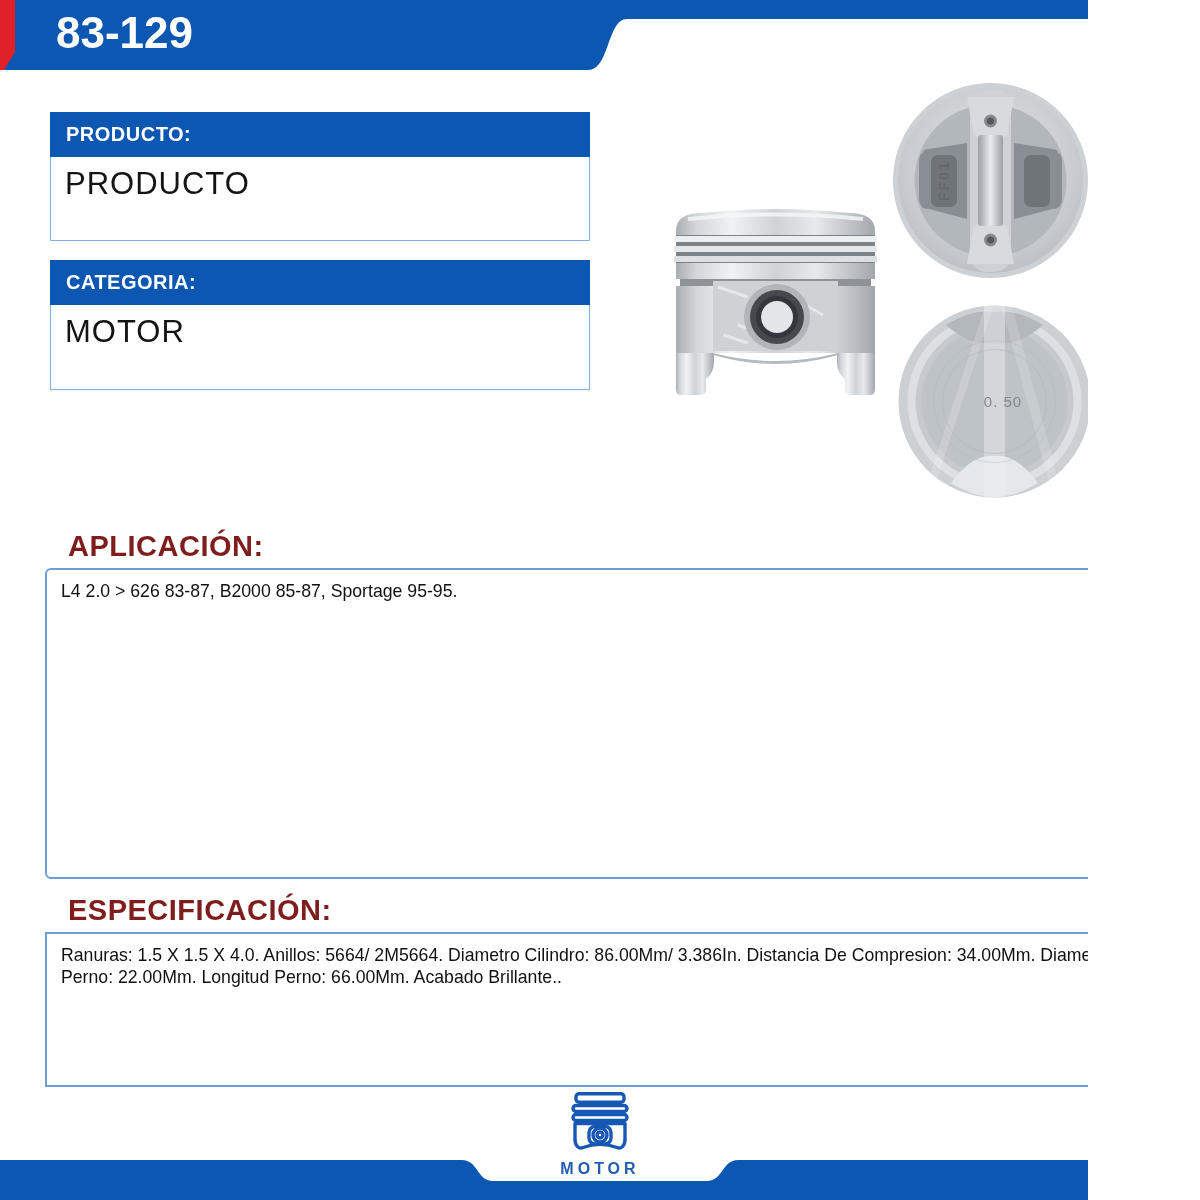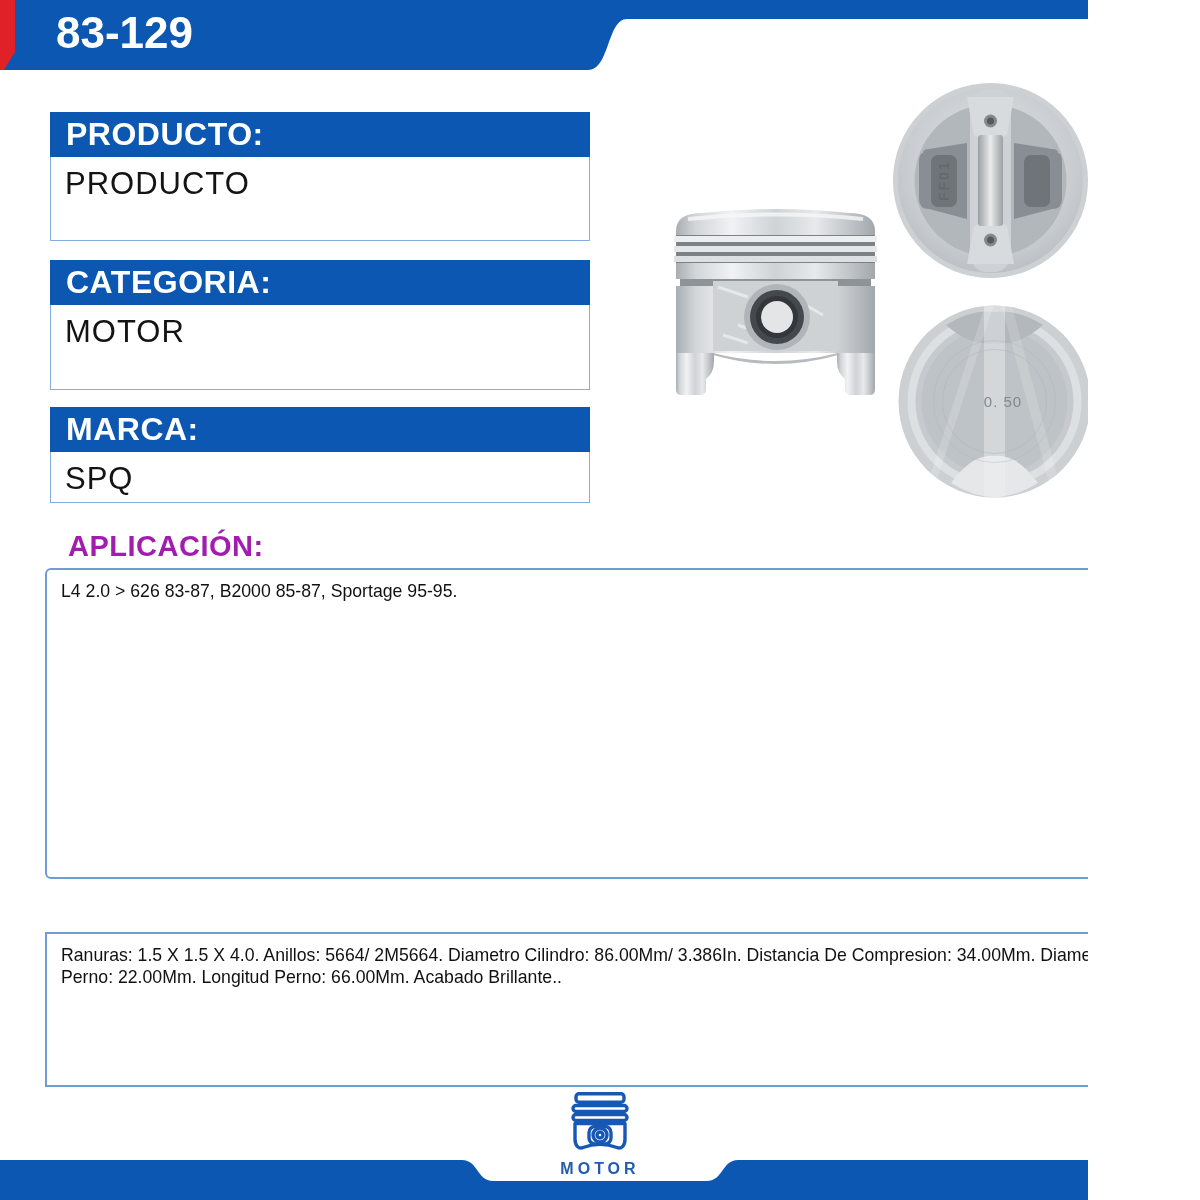--- a/index.html
+++ b/index.html
@@ -5,27 +5,27 @@
   html,body{margin:0;padding:0;background:#ffffff;}
   .page{position:relative;width:1088px;height:1200px;background:#ffffff;overflow:hidden;
         font-family:"Liberation Sans",sans-serif;}
   .abs{position:absolute;}
 
   
   .part-number{left:56px;top:8px;color:#ffffff;font-size:44px;font-weight:800;letter-spacing:0px;}
 
   
   .field{left:50px;width:540px;}
-  .field-label{background:#0b57b1;color:#ffffff;font-size:32px;font-weight:800;
+  .field-label{background:#0b57b1;color:#ffffff;font-size:20px;font-weight:800;
                letter-spacing:.5px;line-height:45px;height:45px;padding-left:16px;}
   .field-value{background:#ffffff;border:1.5px solid #85ade0;border-top:none;
                font-size:31px;color:#141414;letter-spacing:1px;padding:9px 0 0 14px;box-sizing:border-box;}
 
   
-  .section-heading{color:#a21caf;font-size:29px;font-weight:800;letter-spacing:.5px;}
+  .section-heading{color:#7f1d1d;font-size:29px;font-weight:800;letter-spacing:.5px;}
   .big-box{left:45px;width:1105px;border:2px solid #6f9cd6;background:#ffffff;box-sizing:border-box;
            padding:10px 14px 0 14px;}
   .big-box p{margin:0;font-size:19px;line-height:1.18;color:#111111;
              width:1160px;transform:scaleX(0.93);transform-origin:left top;}
 
   
   .footer-label{left:0;top:1160px;width:1200px;text-align:center;color:#215cae;
                 font-size:16px;font-weight:600;letter-spacing:4px;}
 </style>
 </head>
@@ -42,24 +42,20 @@
   <div class="abs field" style="top:112px;">
     <div class="field-label">PRODUCTO:</div>
     <div class="field-value" style="height:84px;">PRODUCTO</div>
   </div>
 
   <div class="abs field" style="top:260px;">
     <div class="field-label">CATEGORIA:</div>
     <div class="field-value" style="height:85px;">MOTOR</div>
   </div>
 
-  <div class="abs field" style="top:407px;">
-    <div class="field-label">MARCA:</div>
-    <div class="field-value" style="height:51px;">SPQ</div>
-  </div>
 
   <svg class="abs" style="left:668px;top:205px;" width="215" height="198" viewBox="0 0 215 198">
     <defs>
       <linearGradient id="mh" x1="0" y1="0" x2="1" y2="0">
         <stop offset="0" stop-color="#a9aeb2"></stop>
           <stop offset=".10" stop-color="#d3d6d9"></stop>
         <stop offset=".28" stop-color="#f0f2f3"></stop>
           <stop offset=".5" stop-color="#cfd3d6"></stop>
         <stop offset=".7" stop-color="#e7e9ea"></stop>
           <stop offset=".88" stop-color="#bfc3c7"></stop>
@@ -148,20 +144,21 @@
     <circle cx="98.5" cy="98.5" r="52" fill="none" stroke="#afb4b9" stroke-width="1" opacity=".5"></circle>
     <circle cx="98.5" cy="98.5" r="61" fill="none" stroke="#afb4b9" stroke-width="1" opacity=".4"></circle>
     <text x="107" y="104" text-anchor="middle" font-size="15" fill="#83888d" letter-spacing="1" font-family="Liberation Sans, sans-serif">0. 50</text>
   </svg>
 
   <div class="abs section-heading" style="left:68px;top:530px;">APLICACIÓN:</div>
   <div class="abs big-box" style="top:568px;height:311px;border-radius:6px;">
     <p>L4 2.0 &gt; 626 83-87, B2000 85-87, Sportage 95-95.</p>
   </div>
 
+  <div class="abs section-heading" style="left:68px;top:894px;">ESPECIFICACIÓN:</div>
   <div class="abs big-box" style="top:932px;height:155px;">
     <p>Ranuras: 1.5 X 1.5 X 4.0. Anillos: 5664/ 2M5664. Diametro Cilindro: 86.00Mm/ 3.386In. Distancia De Compresion: 34.00Mm. Diametro Perno: 22.00Mm. Longitud Perno: 66.00Mm. Acabado Brillante..</p>
   </div>
 
   <svg class="abs" style="left:562px;top:1092px;" width="76" height="63" viewBox="0 0 76 63">
     <g fill="none" stroke="#1658b3" stroke-width="3.4" stroke-linejoin="round" stroke-linecap="round">
       <rect x="14" y="1.7" width="48" height="8.6" rx="3"></rect>
       <rect x="11" y="13.5" width="54" height="6" rx="3"></rect>
       <rect x="11" y="22.5" width="54" height="6" rx="3"></rect>
       <path d="M13,31.5 H63 V47 C63,54 59,57.5 55,55.5 C44,51.5 32,51.5 21,55.5 C17,57.5 13,54 13,47 Z"></path>

